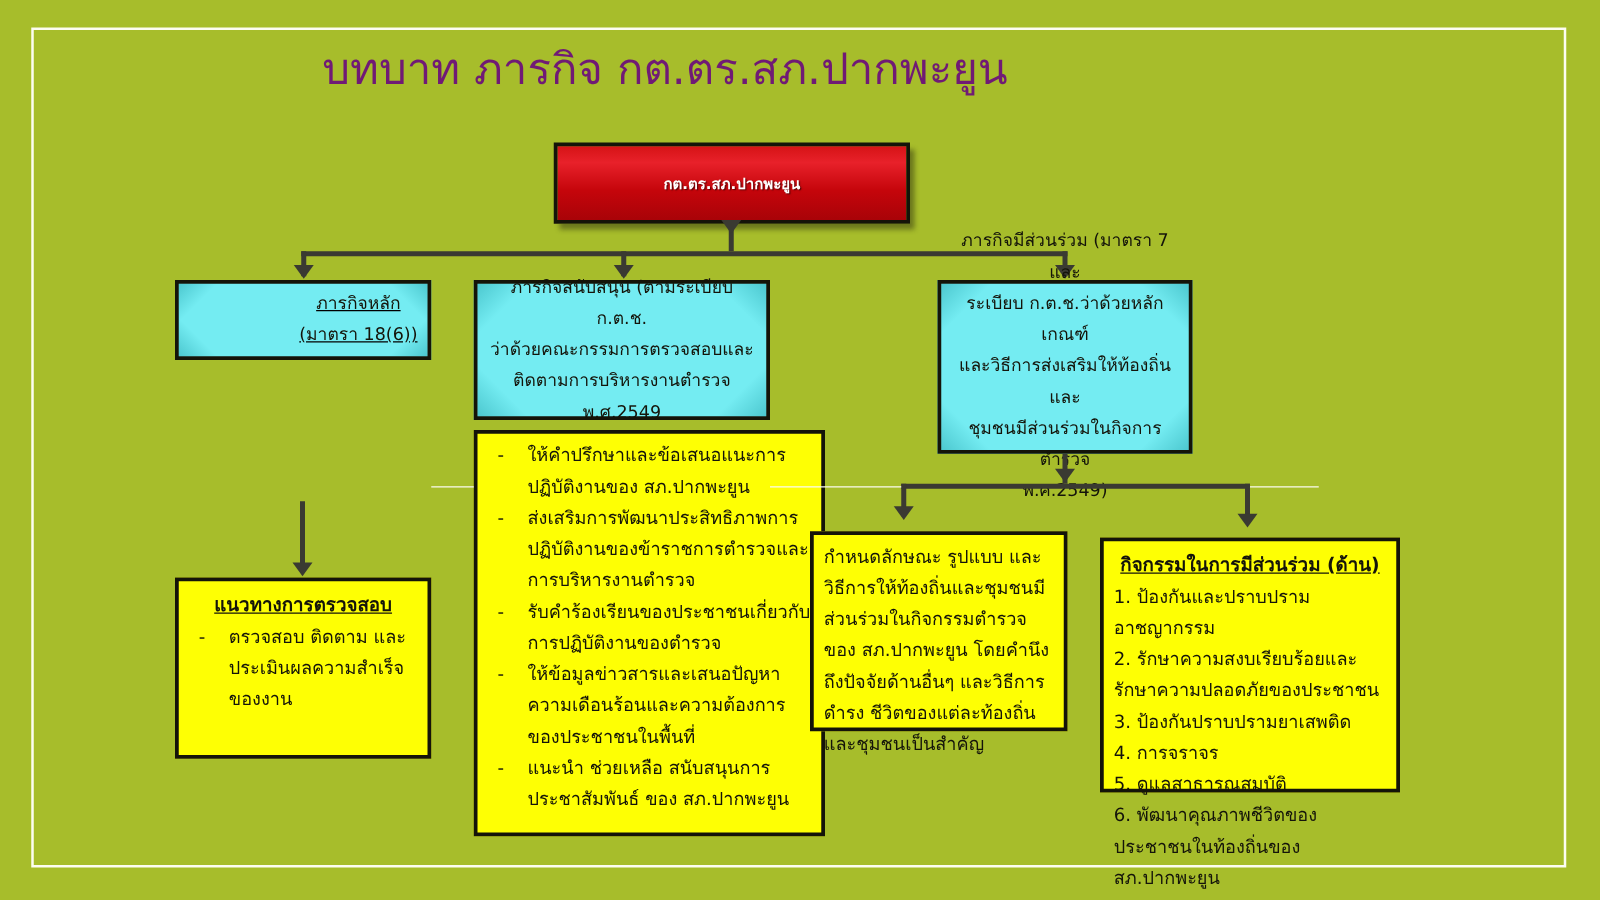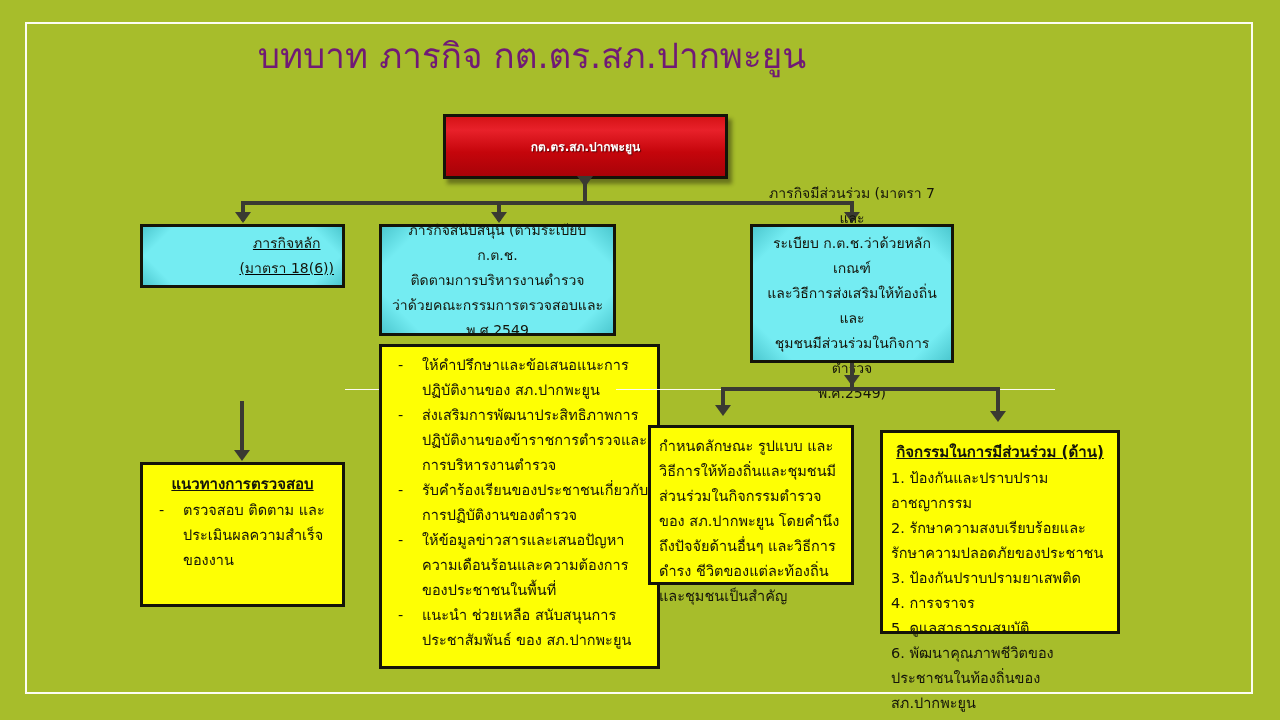--- a/index.html
+++ b/index.html
@@ -193,22 +193,22 @@
       <div class="box-heading">แนวทางการตรวจสอบ</div>
       <ul class="dash-list">
         <li>ตรวจสอบ ติดตาม และประเมินผลความสำเร็จ ของงาน</li>
       </ul>
     </div>
   </div>
 
   <div class="box box-cyan" style="left:379px; top:224px; width:237px; height:112px; display:flex; align-items:center; justify-content:center;">
     <div class="box-text">
       <div>ภารกิจสนับสนุน (ตามระเบียบ ก.ต.ช.</div>
+      <div>ว่าด้วยคณะกรรมการตรวจสอบและ</div>
       <div>ติดตามการบริหารงานตำรวจ</div>
-      <div>ว่าด้วยคณะกรรมการตรวจสอบและ</div>
       <div>พ.ศ.2549</div>
     </div>
   </div>
 
   <div class="box box-yellow" style="left:379px; top:344px; width:281px; height:325px;">
     <div class="box-text">
       <ul class="dash-list">
         <li>ให้คำปรึกษาและข้อเสนอแนะการปฏิบัติงานของ สภ.ปากพะยูน</li>
         <li>ส่งเสริมการพัฒนาประสิทธิภาพการปฏิบัติงานของข้าราชการตำรวจและการบริหารงานตำรวจ</li>
         <li>รับคำร้องเรียนของประชาชนเกี่ยวกับการปฏิบัติงานของตำรวจ</li>

